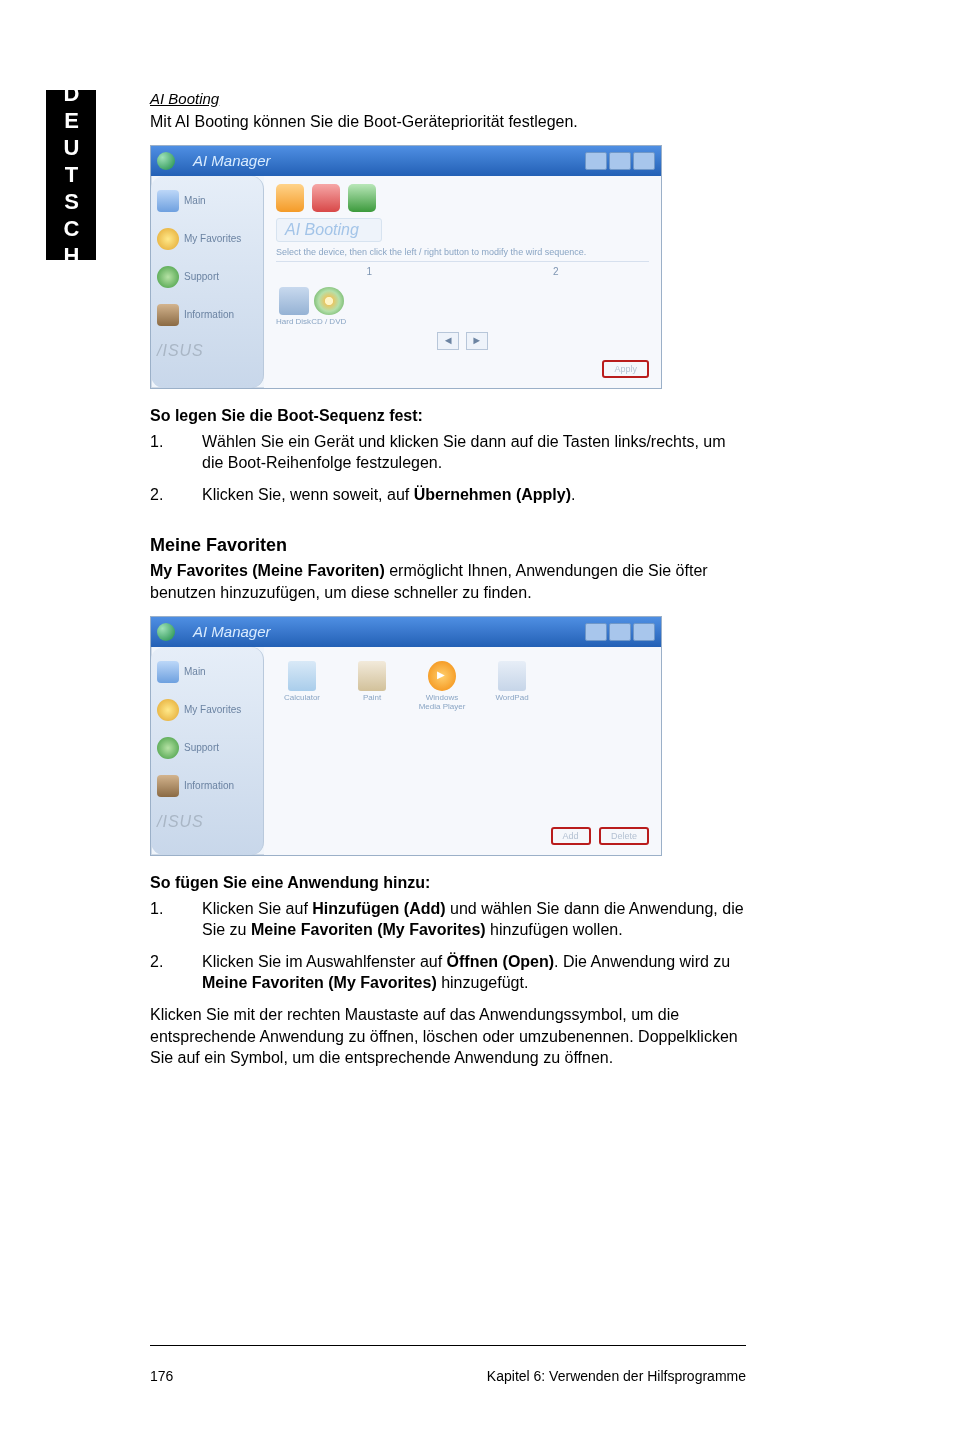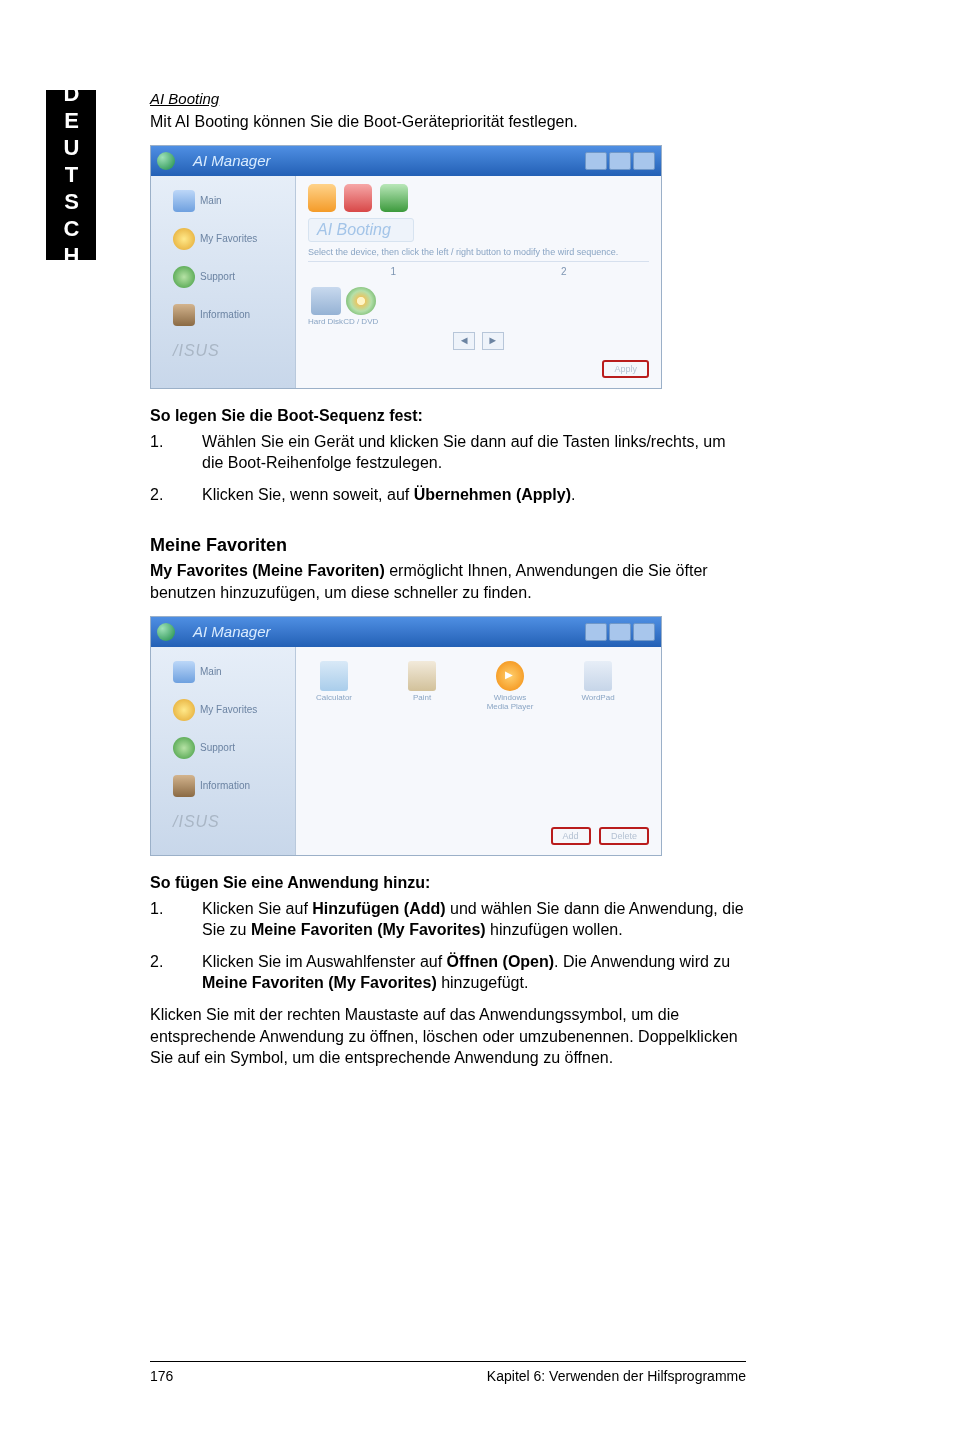--- a/index.html
+++ b/index.html
@@ -90,22 +90,23 @@
     background: #a8c6ec;
     border: 1px solid #6f97c8;
     border-radius: 2px;
   }
   .ai-body {
     display: flex;
   }
   .ai-side {
     width: 112px;
     background: linear-gradient(#e6eef8, #c8d7ea);
-    padding: 6px 16px;
+    padding: 6px 0;
     border-right: 1px solid #b9c9dc;
+    border-radius: 13px;
   }
   .ai-side-item {
     display: flex;
     align-items: center;
     gap: 5px;
     font-size: 10px;
     color: #6b83a2;
     padding: 8px 6px;
   }
   .ai-side-item .ico {
@@ -293,21 +294,21 @@
     left: 0;
     top: 0;
     width: 40px;
   }
   .footer {
     position: absolute;
     bottom: 54px;
     left: 150px;
     right: 90px;
     border-top: 1px solid #000;
-    padding-top: 6px;
+    padding-top: 22px;
     font-size: 14px;
     display: flex;
     justify-content: space-between;
   }
 </style>
 </head>
 <body>
 
 <div class="side-tab">
   <span>DEUTSCH</span>
@@ -425,21 +426,21 @@
             <div class="ico"></div>
             <span>Support</span>
           </div>
           <div class="ai-side-item info">
             <div class="ico"></div>
             <span>Information</span>
           </div>
           <div class="ai-footerlogo">/ISUS</div>
         </div>
         <div class="ai-main" style="min-height:190px; display:flex; flex-direction:column;">
-          <div class="fav-grid" style="flex:1;gap:36px;">
+          <div class="fav-grid" style="flex:1;">
             <div class="fav-item">
               <div class="fico calc"></div>
               <span>Calculator</span>
             </div>
             <div class="fav-item">
               <div class="fico paint"></div>
               <span>Paint</span>
             </div>
             <div class="fav-item">
               <div class="fico wmp"></div>

